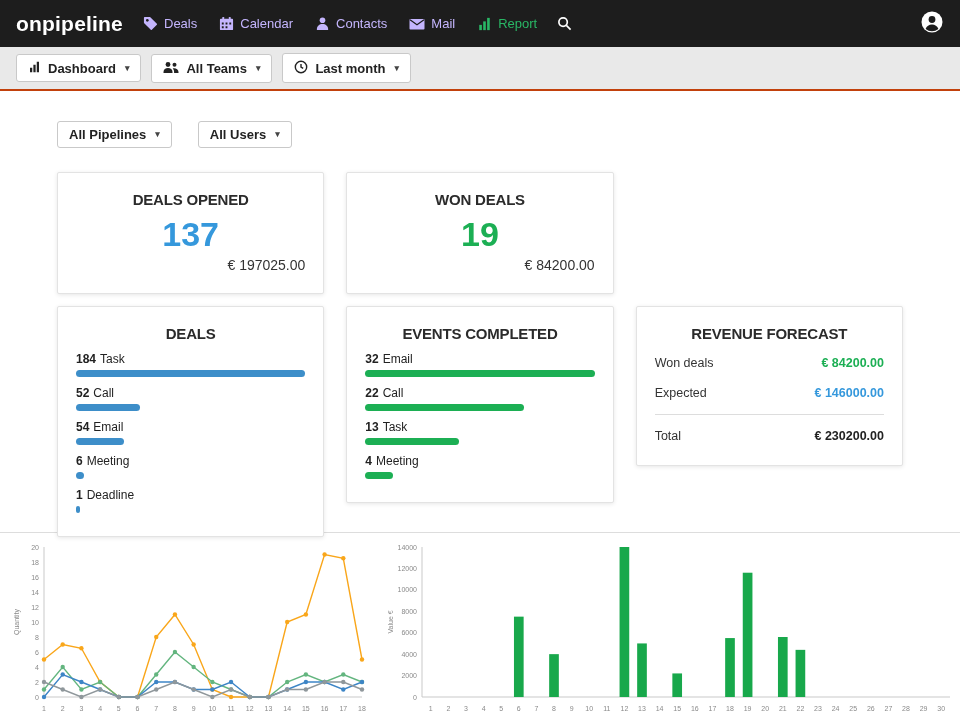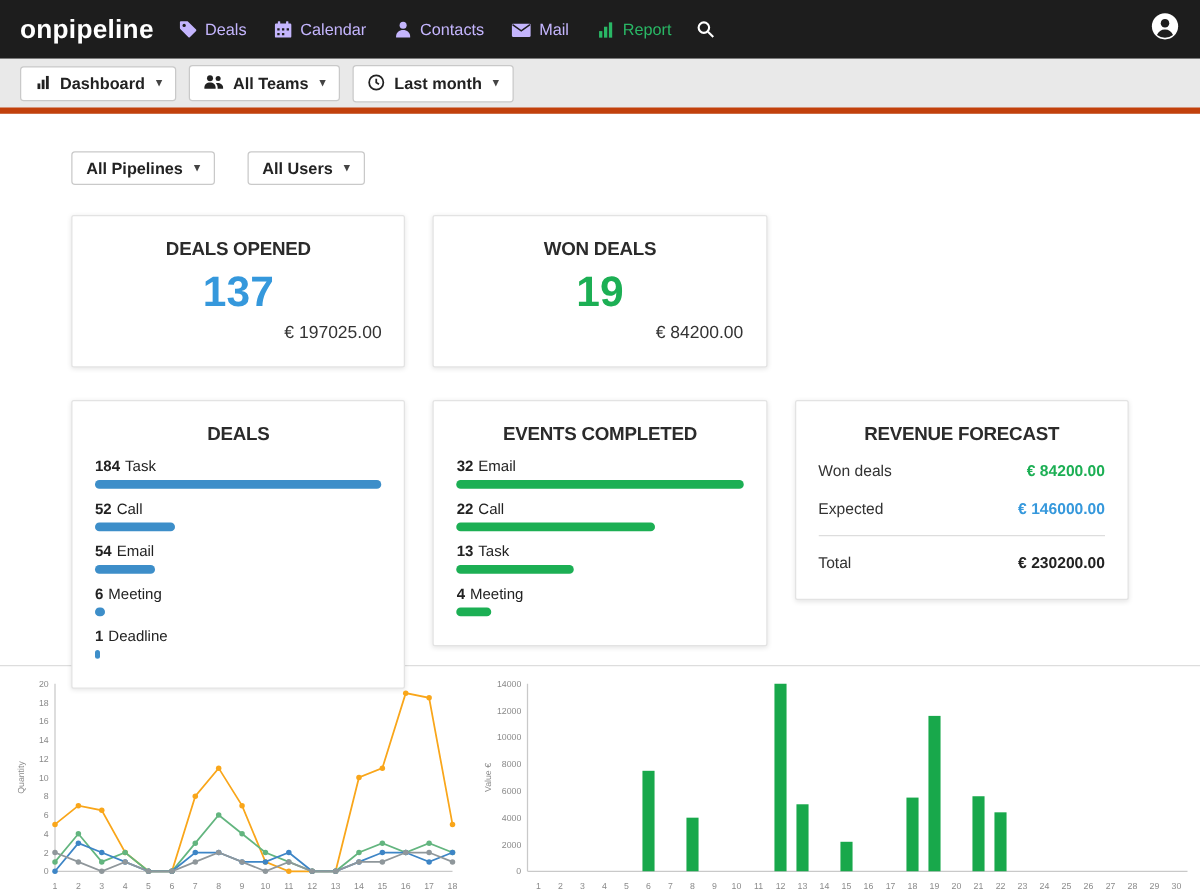--- a/index.html
+++ b/index.html
@@ -11,28 +11,28 @@
   .logo{color:#fff;font-size:21px;font-weight:800;letter-spacing:.2px;cursor:pointer}
   .nav{display:flex;align-items:center;gap:22px}
   .nav-item{display:flex;align-items:center;gap:6px;color:#c4b5fd;font-size:13px;cursor:pointer}
   .nav-item.active{color:#29b765}
   .nav-item svg,.iconbtn svg{display:block}
   .iconbtn{color:#fff;cursor:pointer;display:flex;align-items:center}
   .spacer{flex:1}
   .account{color:#fff;cursor:pointer;display:flex;align-items:center}
 
   
-  .filterbar{height:44px;background:#e9e9e9;border-bottom:5px solid #c2410c;display:flex;align-items:center;gap:10px;padding:0 16px}
+  .filterbar{height:44px;background:#e9e9e9;border-bottom:2px solid #c2410c;display:flex;align-items:center;gap:10px;padding:0 16px}
   .btn{display:inline-flex;align-items:center;gap:7px;background:#fff;border:1px solid #c9c9c9;border-radius:3px;padding:6px 11px;font-size:13px;font-weight:700;color:#222;cursor:pointer;font-family:inherit;line-height:1}
   .caret{font-size:9px;color:#444;margin-left:2px}
 
   
   main{padding:30px 57px 0;height:441px}
   .pipe-filters{display:flex;gap:26px;margin-bottom:24px}
-  .grid{display:grid;grid-template-columns:repeat(3,1fr);gap:22px;align-items:start;margin-bottom:26px}
+  .grid{display:grid;grid-template-columns:repeat(3,1fr);gap:22px;align-items:start;margin-bottom:12px}
   .card{background:#fff;border:1px solid #e3e3e3;border-radius:2px;box-shadow:0 1px 4px rgba(0,0,0,.1);padding:14px 18px}
   .card-title{text-align:center;font-weight:700;font-size:15px;color:#2b2b2b;letter-spacing:-.2px;margin:4px 0 6px}
   .stat-value{text-align:center;font-size:34px;line-height:1.2;font-weight:700}
   .stat-amount{text-align:right;font-size:14px;color:#333;margin:2px 0 6px}
 
   .ebar-row{margin-bottom:9px}
   .ebar-label{font-size:12px;color:#222;line-height:15px}
   .ebar-label b{margin-right:4px}
   .ebar{height:7px;border-radius:4px;margin-top:3px;min-width:4px}
   .elist{margin-top:10px}

